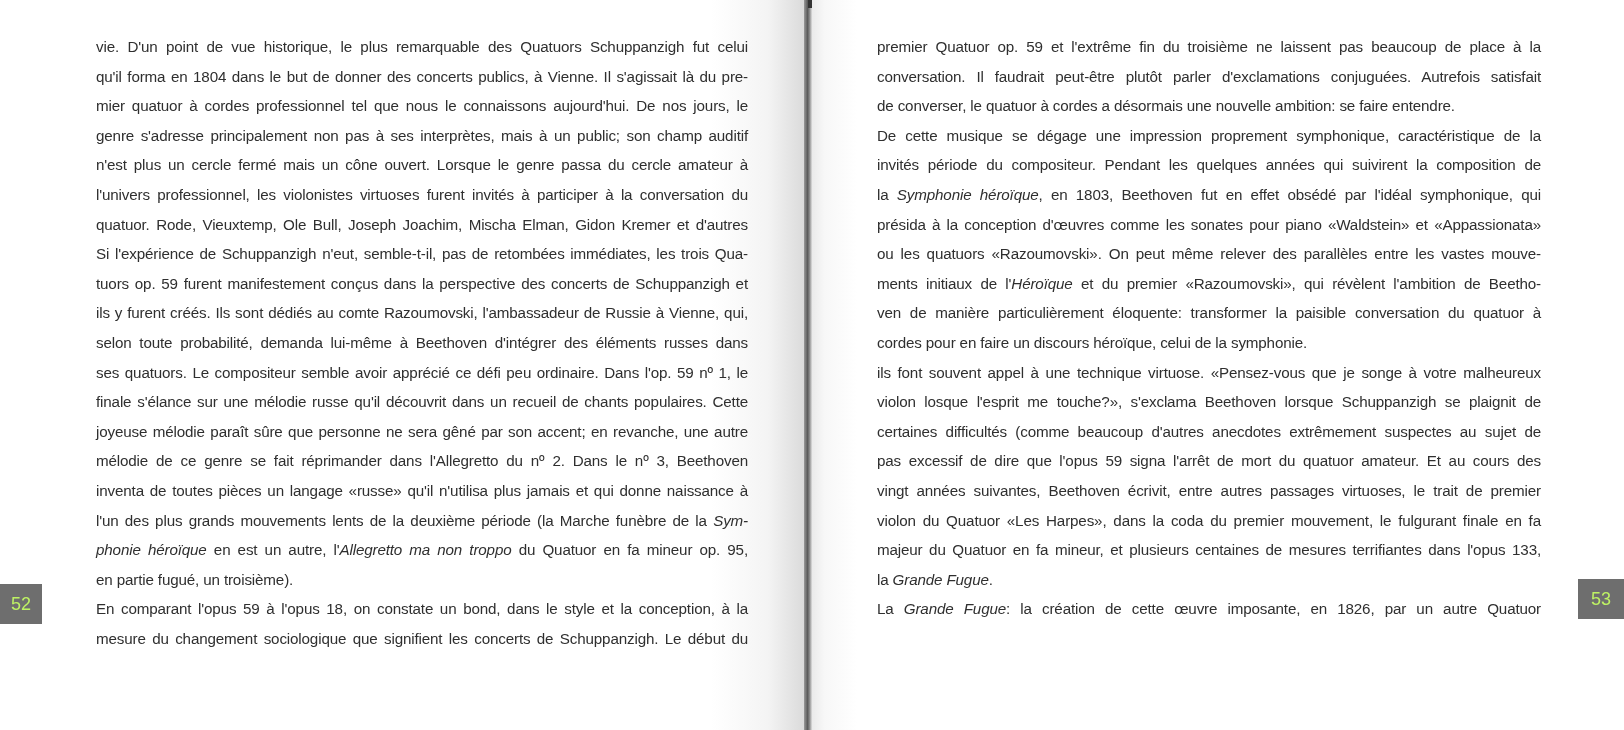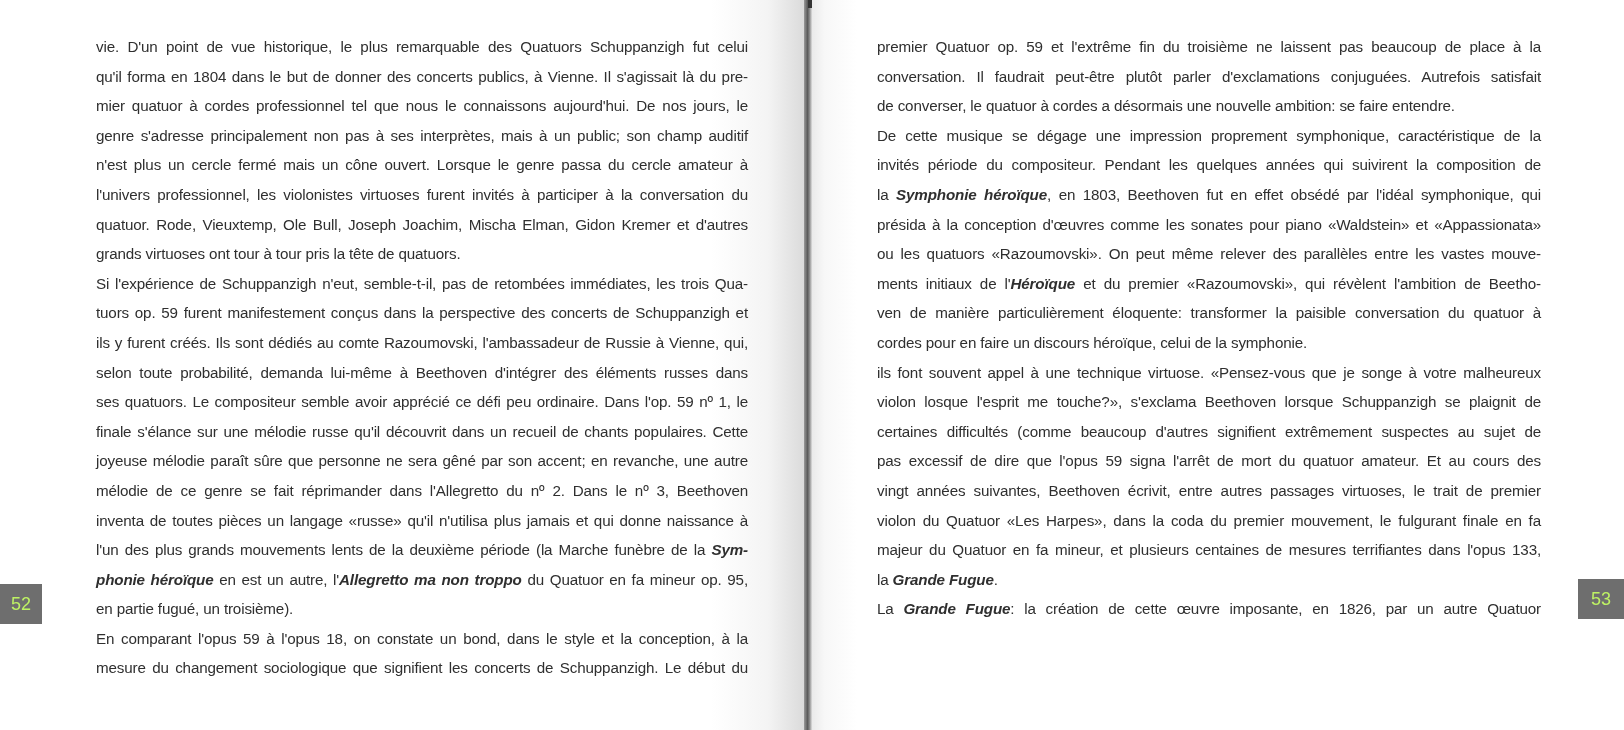--- a/index.html
+++ b/index.html
@@ -32,21 +32,21 @@
     .page-right .text-block { left: 69px; width: 664px; }
     .line {
       height: 29.6px; line-height: 29.6px;
       font-size: 15.2px;
       white-space: nowrap;
       text-align: justify;
       text-align-last: justify;
       letter-spacing: -0.15px;
     }
     .line.last { text-align-last: left; }
-    .line i { font-style: italic; font-weight: bold; }
+    .line i { font-style: italic; }
     .page-badge {
       position: absolute; width: 42px; height: 40px;
       background: #6e6e6e; color: #bef264;
       font-size: 18px; line-height: 40px; text-align: center;
     }
     .page-left .page-badge { left: 0; top: 584px; }
     .page-right .page-badge { left: 770px; top: 579px; width: 46px; }
   </style>
 </head>
 <body>
@@ -54,21 +54,20 @@
 <div class="spread">
   <div class="page page-left">
     <div class="text-block">
         <div class="line"><span>vie. D'un point de vue historique, le plus remarquable des Quatuors Schuppanzigh fut celui</span></div>
         <div class="line"><span>qu'il forma en 1804 dans le but de donner des concerts publics, à Vienne. Il s'agissait là du pre-</span></div>
         <div class="line"><span>mier quatuor à cordes professionnel tel que nous le connaissons aujourd'hui. De nos jours, le</span></div>
         <div class="line"><span>genre s'adresse principalement non pas à ses interprètes, mais à un public; son champ auditif</span></div>
         <div class="line"><span>n'est plus un cercle fermé mais un cône ouvert. Lorsque le genre passa du cercle amateur à</span></div>
         <div class="line"><span>l'univers professionnel, les violonistes virtuoses furent invités à participer à la conversation du</span></div>
         <div class="line"><span>quatuor. Rode, Vieuxtemp, Ole Bull, Joseph Joachim, Mischa Elman, Gidon Kremer et d'autres</span></div>
-        <div class="line last"><span>grands virtuoses ont tour à tour pris la tête de quatuors.</span></div>
         <div class="line"><span>Si l'expérience de Schuppanzigh n'eut, semble-t-il, pas de retombées immédiates, les trois Qua-</span></div>
         <div class="line"><span>tuors op. 59 furent manifestement conçus dans la perspective des concerts de Schuppanzigh et</span></div>
         <div class="line"><span>ils y furent créés. Ils sont dédiés au comte Razoumovski, l'ambassadeur de Russie à Vienne, qui,</span></div>
         <div class="line"><span>selon toute probabilité, demanda lui-même à Beethoven d'intégrer des éléments russes dans</span></div>
         <div class="line"><span>ses quatuors. Le compositeur semble avoir apprécié ce défi peu ordinaire. Dans l'op. 59 nº 1, le</span></div>
         <div class="line"><span>finale s'élance sur une mélodie russe qu'il découvrit dans un recueil de chants populaires. Cette</span></div>
         <div class="line"><span>joyeuse mélodie paraît sûre que personne ne sera gêné par son accent; en revanche, une autre</span></div>
         <div class="line"><span>mélodie de ce genre se fait réprimander dans l'Allegretto du nº 2. Dans le nº 3, Beethoven</span></div>
         <div class="line"><span>inventa de toutes pièces un langage «russe» qu'il n'utilisa plus jamais et qui donne naissance à</span></div>
         <div class="line"><span>l'un des plus grands mouvements lents de la deuxième période (la Marche funèbre de la </span><i>Sym-</i></div>
@@ -87,21 +86,21 @@
         <div class="line"><span>De cette musique se dégage une impression proprement symphonique, caractéristique de la</span></div>
         <div class="line"><span>invités période du compositeur. Pendant les quelques années qui suivirent la composition de</span></div>
         <div class="line"><span>la </span><i>Symphonie héroïque</i><span>, en 1803, Beethoven fut en effet obsédé par l'idéal symphonique, qui</span></div>
         <div class="line"><span>présida à la conception d'œuvres comme les sonates pour piano «Waldstein» et «Appassionata»</span></div>
         <div class="line"><span>ou les quatuors «Razoumovski». On peut même relever des parallèles entre les vastes mouve-</span></div>
         <div class="line"><span>ments initiaux de l'</span><i>Héroïque</i><span> et du premier «Razoumovski», qui révèlent l'ambition de Beetho-</span></div>
         <div class="line"><span>ven de manière particulièrement éloquente: transformer la paisible conversation du quatuor à</span></div>
         <div class="line last"><span>cordes pour en faire un discours héroïque, celui de la symphonie.</span></div>
         <div class="line"><span>ils font souvent appel à une technique virtuose. «Pensez-vous que je songe à votre malheureux</span></div>
         <div class="line"><span>violon losque l'esprit me touche?», s'exclama Beethoven lorsque Schuppanzigh se plaignit de</span></div>
-        <div class="line"><span>certaines difficultés (comme beaucoup d'autres signifient extrêmement suspectes au sujet de</span></div>
+        <div class="line"><span>certaines difficultés (comme beaucoup d'autres anecdotes extrêmement suspectes au sujet de</span></div>
         <div class="line"><span>pas excessif de dire que l'opus 59 signa l'arrêt de mort du quatuor amateur. Et au cours des</span></div>
         <div class="line"><span>vingt années suivantes, Beethoven écrivit, entre autres passages virtuoses, le trait de premier</span></div>
         <div class="line"><span>violon du Quatuor «Les Harpes», dans la coda du premier mouvement, le fulgurant finale en fa</span></div>
         <div class="line"><span>majeur du Quatuor en fa mineur, et plusieurs centaines de mesures terrifiantes dans l'opus 133,</span></div>
         <div class="line last"><span>la </span><i>Grande Fugue</i><span>.</span></div>
         <div class="line"><span>La </span><i>Grande Fugue</i><span>: la création de cette œuvre imposante, en 1826, par un autre Quatuor</span></div>
       </div>
     <div class="page-badge">53</div>
   </div>
   <div class="spine"></div>

